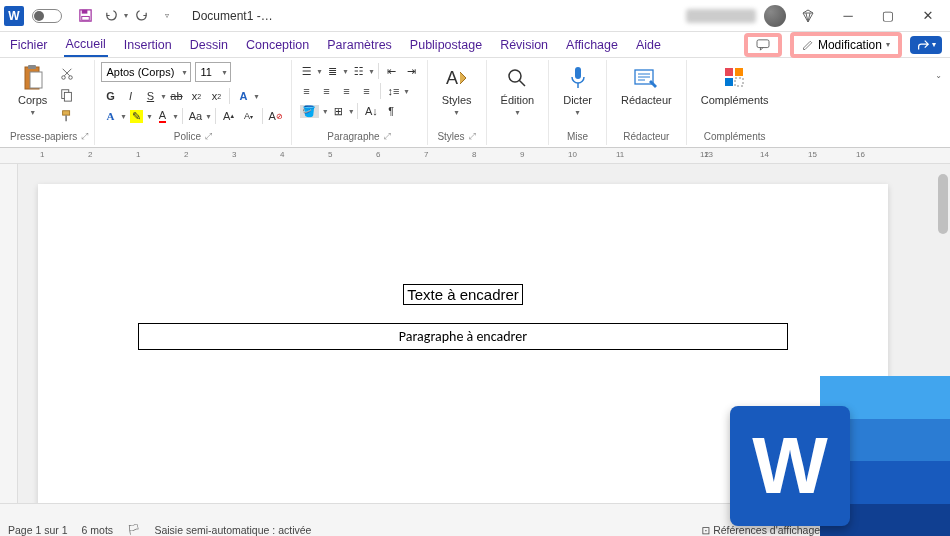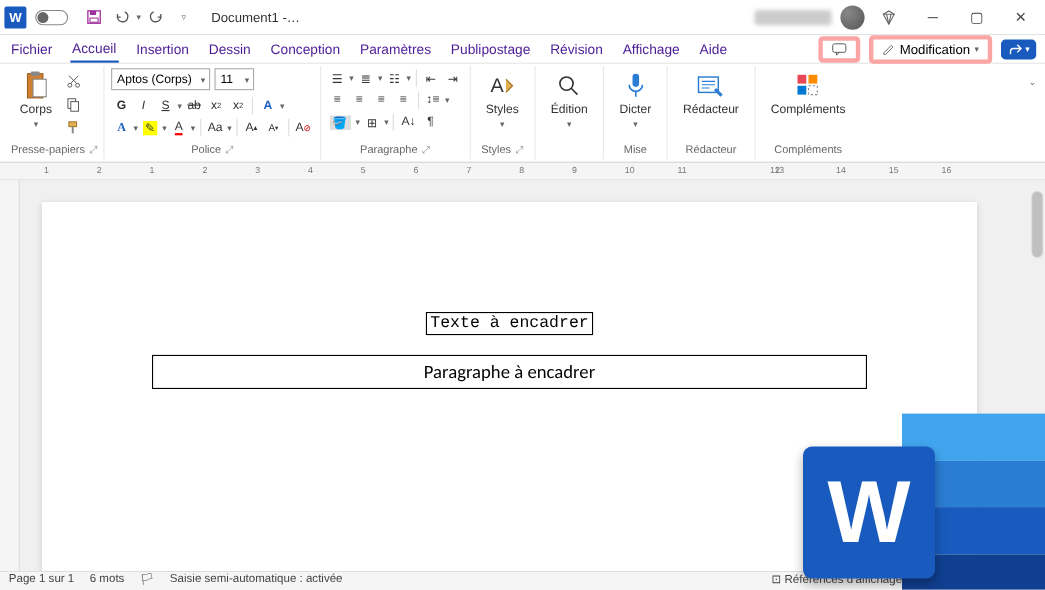--- a/index.html
+++ b/index.html
@@ -41,26 +41,26 @@
 .btn-row { display: flex; gap: 2px; align-items: center; }
 .btn-row .b { min-width: 18px; height: 18px; display: flex; align-items: center; justify-content: center; font-size: 11px; cursor: pointer; color: #333; padding: 0 2px; }
 .btn-row .sep { width: 1px; height: 16px; background: #ddd; margin: 0 2px; }
 .ruler { height: 16px; background: #f5f5f5; border-bottom: 1px solid #ddd; position: relative; font-size: 8px; color: #777; overflow: hidden; }
 .ruler .marks { position: absolute; left: 40px; right: 0; top: 0; height: 100%; display: flex; }
 .ruler .num { position: absolute; top: 2px; }
 .doc-area { position: absolute; top: 164px; left: 0; right: 0; bottom: 16px; background: #f0f0f0; display: flex; }
 .vruler { width: 18px; background: #f5f5f5; border-right: 1px solid #ddd; }
 .page-wrap { flex: 1; overflow: auto; padding: 20px 0 0 20px; position: relative; }
 .page { width: 850px; min-height: 500px; background: #fff; box-shadow: 0 2px 6px rgba(0,0,0,0.15); padding: 100px 100px; position: relative; }
-.text-framed { display: inline-block; border: 1px solid #000; padding: 1px 3px; font-size: 15px; font-family: Liberation Mono, monospace; }
-.para-framed { border: 1px solid #000; padding: 4px 8px; margin-top: 18px; font-size: 17px; text-align: center; font-family: Aptos, Calibri, sans-serif; }
+.text-framed { display: inline-block; border: 1px solid #000; padding: 1px 3px; font-size: 15px; font-family: Liberation Sans, sans-serif; }
+.para-framed { border: 1px solid #000; padding: 4px 8px; margin-top: 18px; font-size: 14px; text-align: center; font-family: Aptos, Calibri, sans-serif; }
 .center-wrap { text-align: center; }
 .scrollbar-v { position: absolute; right: 0; top: 164px; bottom: 16px; width: 14px; background: #f0f0f0; }
 .scrollbar-v .thumb { position: absolute; top: 10px; width: 10px; left: 2px; height: 60px; background: #c0c0c0; border-radius: 5px; }
-.statusbar { position: absolute; bottom: 0; left: 0; right: 0; height: 17px; background: #f5f5f5; border-top: 1px solid #ddd; display: flex; align-items: flex-start; font-size: 10.5px; color: #444; padding: 0 8px; gap: 14px; }
+.statusbar { position: absolute; bottom: 0; left: 0; right: 0; height: 33px; background: #f5f5f5; border-top: 1px solid #ddd; display: flex; align-items: flex-end; font-size: 10.5px; color: #444; padding: 0 8px; gap: 14px; }
 .statusbar .right { margin-left: auto; display: flex; gap: 10px; align-items: center; }
 .word-logo { position: absolute; right: -10px; bottom: -10px; width: 230px; height: 190px; }
 .word-logo .back { position: absolute; right: 0; bottom: 0; width: 140px; height: 170px; }
 .word-logo .back div { height: 25%; }
 .word-logo .back .s1 { background: #41a5ee; }
 .word-logo .back .s2 { background: #2b7cd3; }
 .word-logo .back .s3 { background: #185abd; }
 .word-logo .back .s4 { background: #103f91; }
 .word-logo .front { position: absolute; left: 0; bottom: 20px; width: 120px; height: 120px; background: #185abd; border-radius: 8px; display: flex; align-items: center; justify-content: center; color: #fff; font-size: 80px; font-weight: bold; box-shadow: 0 4px 10px rgba(0,0,0,0.3); }
 .caret { font-size: 8px; color: #666; }

